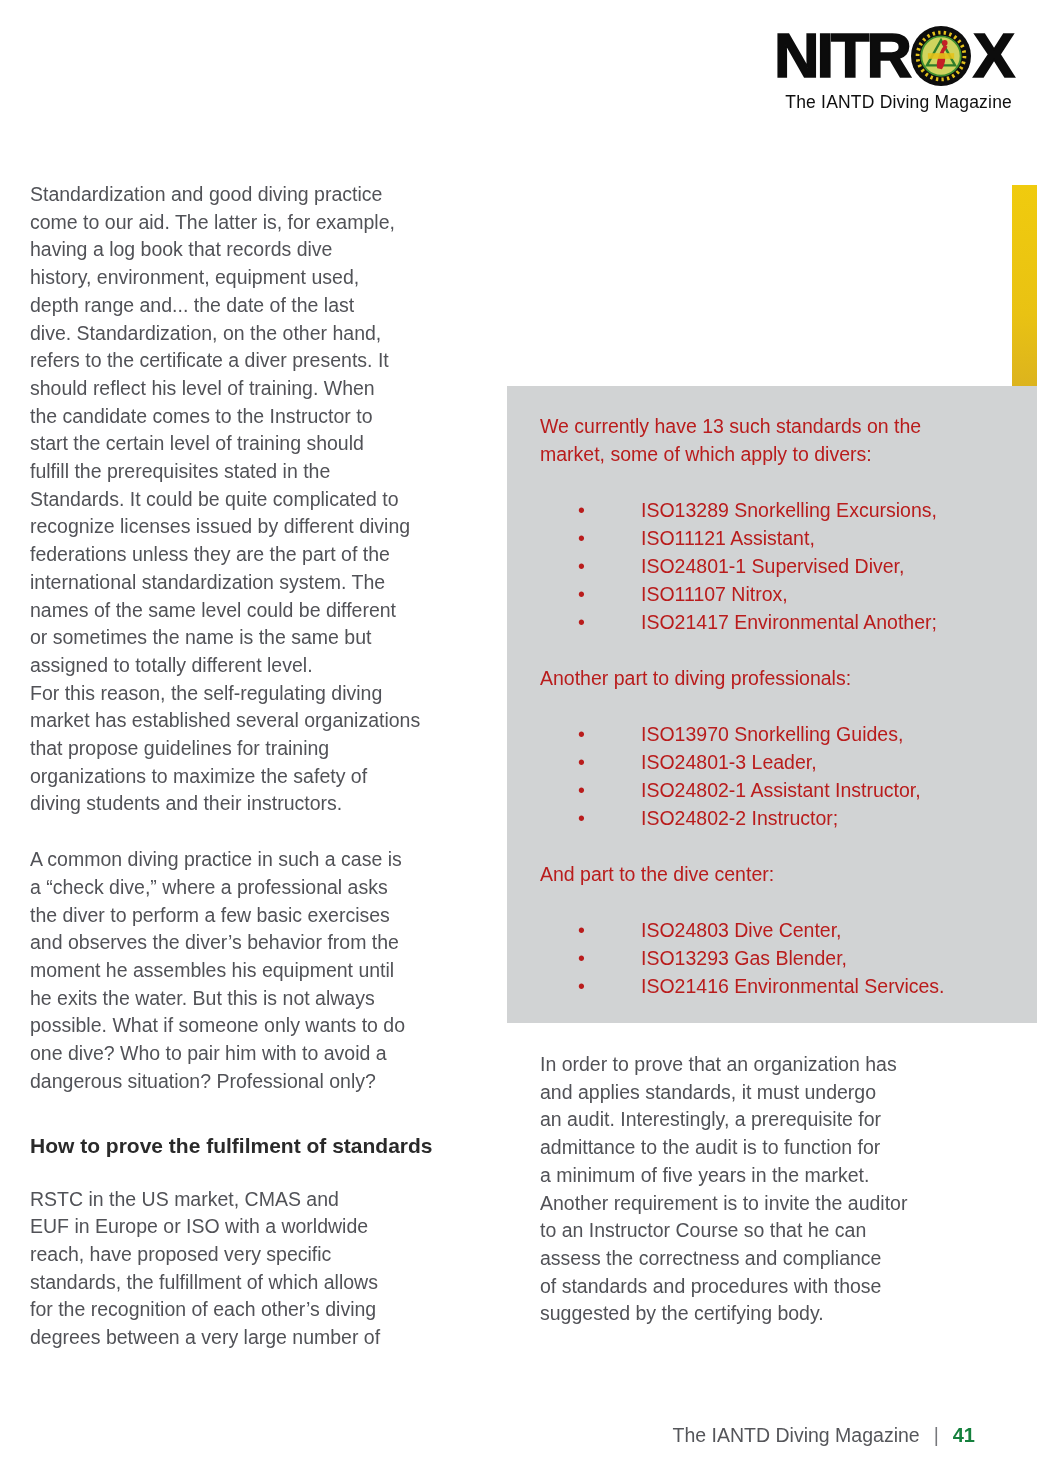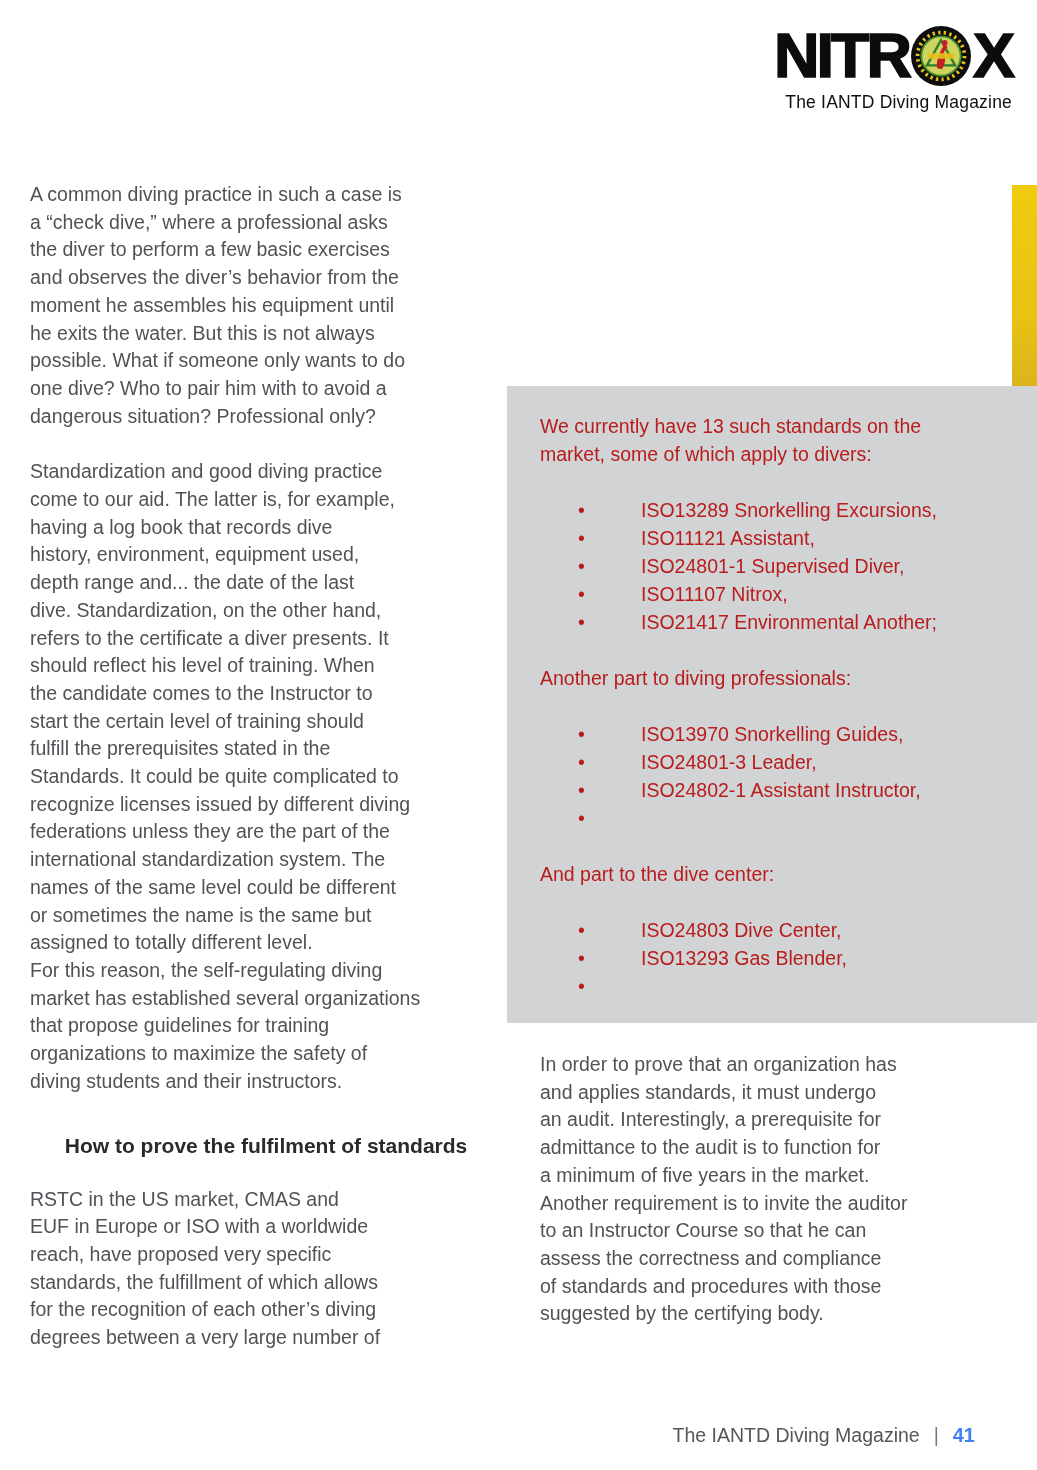--- a/index.html
+++ b/index.html
@@ -24,21 +24,21 @@
   .col-left  { position:absolute; left:30px;  top:181px; width:472px; }
   .rcol-p1   { position:absolute; left:540px; top:181px; width:482px; }
   .rcol-p2   { position:absolute; left:540px; top:1051px; width:482px; }
 
   p.body {
     margin:0 0 28px 0; font-size:19.5px; line-height:27.7px;
     color:#515257; white-space:pre-line;
   }
   .heading {
     margin:36px 0 27px 0; font-size:21px; line-height:27px;
-    font-weight:bold; color:#2a2a2a;text-align:center;
+    font-weight:bold; color:#2a2a2a;
   }
 
   
   .graybox {
     position:absolute; left:507px; top:386px; width:530px; height:637px;
     background:#d1d3d4; box-sizing:border-box; padding:26px 12px 0 33px;
     font-size:19.5px; line-height:28px; color:#b91c1c;
   }
   .graybox p.boxp { margin:0 0 28px 0; white-space:pre-line; }
   .bgroup { margin:0 0 28px 0; }
@@ -52,21 +52,21 @@
     position:absolute; left:1012px; top:185px; width:25px; height:287px;
     background:linear-gradient(180deg,#f0cb0e 0%,#e9c213 45%,#cda22a 100%);
   }
 
   
   .footer {
     position:absolute; top:1424px; right:62px; display:flex;
     align-items:baseline; font-size:19.5px; color:#55565a;
   }
   .footer-sep  { margin:0 14px; color:#77787c; }
-  .footer-page { font-weight:bold; color:#3b82f6; font-size:20px; }
+  .footer-page { font-weight:bold; color:#15803d; font-size:20px; }
 </style>
 </head>
 <body>
 
 <div class="page">
 
   <div class="logo">
     <div class="logo-row">
       <span class="logo-text">NITR</span>
       <svg class="badge" viewBox="0 0 64 64">
@@ -79,29 +79,20 @@
         <rect x="18" y="29" width="28" height="6" fill="#e4c11a" opacity="0.9"></rect>
       </svg>
       <span class="logo-text">X</span>
     </div>
     <div class="tagline">The IANTD Diving Magazine</div>
   </div>
 
   <div class="yellowbar"></div>
 
   <div class="col-left">
-    <p class="body">A common diving practice in such a case is
-a “check dive,” where a professional asks
-the diver to perform a few basic exercises
-and observes the diver’s behavior from the
-moment he assembles his equipment until
-he exits the water. But this is not always
-possible. What if someone only wants to do
-one dive? Who to pair him with to avoid a
-dangerous situation? Professional only?</p>
     <p class="body">Standardization and good diving practice
 come to our aid. The latter is, for example,
 having a log book that records dive
 history, environment, equipment used,
 depth range and... the date of the last
 dive. Standardization, on the other hand,
 refers to the certificate a diver presents. It
 should reflect his level of training. When
 the candidate comes to the Instructor to
 start the certain level of training should
@@ -111,20 +102,29 @@
 federations unless they are the part of the
 international standardization system. The
 names of the same level could be different
 or sometimes the name is the same but
 assigned to totally different level.
 For this reason, the self-regulating diving
 market has established several organizations
 that propose guidelines for training
 organizations to maximize the safety of
 diving students and their instructors.</p>
+    <p class="body">A common diving practice in such a case is
+a “check dive,” where a professional asks
+the diver to perform a few basic exercises
+and observes the diver’s behavior from the
+moment he assembles his equipment until
+he exits the water. But this is not always
+possible. What if someone only wants to do
+one dive? Who to pair him with to avoid a
+dangerous situation? Professional only?</p>
     <div class="heading">How to prove the fulfilment of standards</div>
     <p class="body">RSTC in the US market, CMAS and
 EUF in Europe or ISO with a worldwide
 reach, have proposed very specific
 standards, the fulfillment of which allows
 for the recognition of each other’s diving
 degrees between a very large number of</p>
   </div>
 
 
@@ -165,36 +165,38 @@
       <div class="brow">
         <span class="dot">•</span>
         <span class="btxt">ISO24801-3 Leader,</span>
       </div>
       <div class="brow">
         <span class="dot">•</span>
         <span class="btxt">ISO24802-1 Assistant Instructor,</span>
       </div>
       <div class="brow">
         <span class="dot">•</span>
+        <span class="btxt">ISO24802-2 Instructor;</span>
       </div>
     </div>
 
     <p class="boxp">And part to the dive center:</p>
 
     <div class="bgroup">
       <div class="brow">
         <span class="dot">•</span>
         <span class="btxt">ISO24803 Dive Center,</span>
       </div>
       <div class="brow">
         <span class="dot">•</span>
         <span class="btxt">ISO13293 Gas Blender,</span>
       </div>
       <div class="brow">
         <span class="dot">•</span>
+        <span class="btxt">ISO21416 Environmental Services.</span>
       </div>
     </div>
   </div>
 
   <div class="rcol-p2">
     <p class="body">In order to prove that an organization has
 and applies standards, it must undergo
 an audit. Interestingly, a prerequisite for
 admittance to the audit is to function for
 a minimum of five years in the market.

